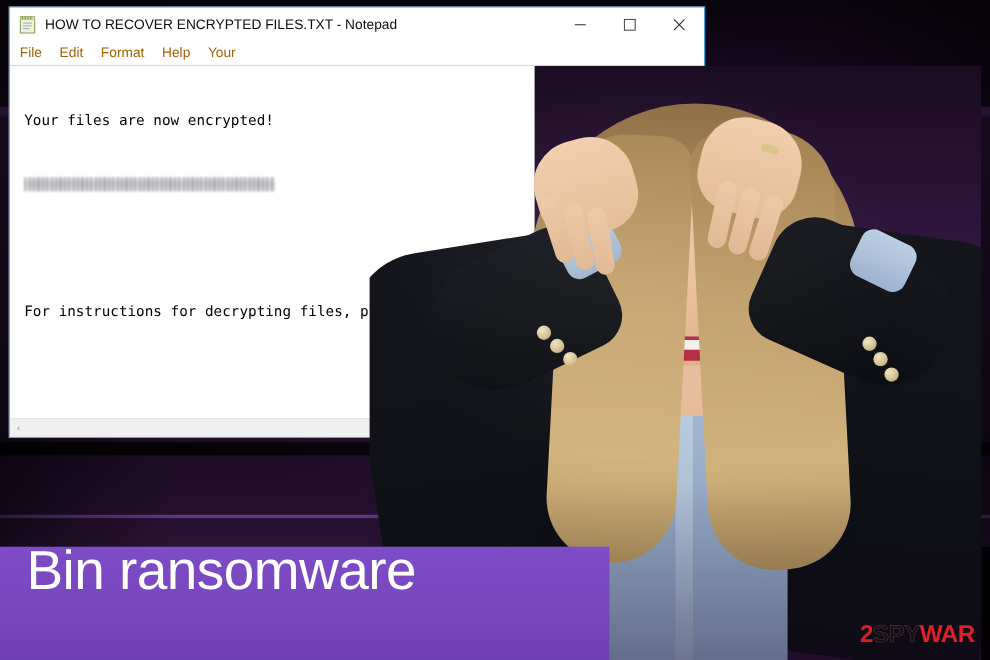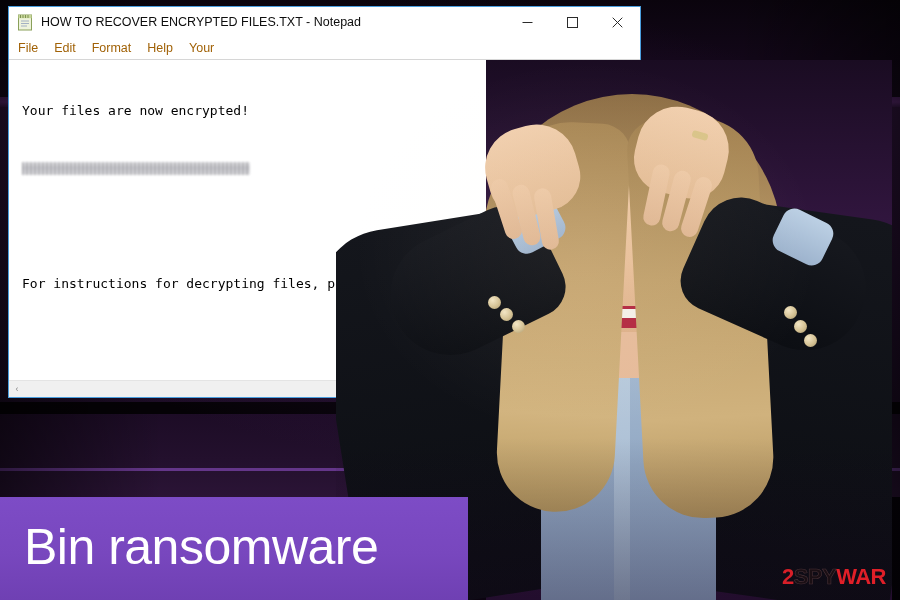--- a/index.html
+++ b/index.html
@@ -411,26 +411,25 @@
 
   
   .photo { z-index: 5; }
   .notepad { z-index: 3; }
 
   
   .banner {
     position: absolute;
     left: 0;
     top: 497px;
-    width: 468px;
+    width: 554px;
     height: 103px;
     background: linear-gradient(180deg, #7d4cc6 0%, #7847be 55%, #6f40b3 100%);
     z-index: 8;
     display: flex;
-    align-items: center;
   }
   .banner-text {
     font-size: 50px;
     font-weight: 400;
     color: #ffffff;
     letter-spacing: -0.5px;
     padding-left: 24px;
     line-height: 1;
     margin-top: -4px;
   }

